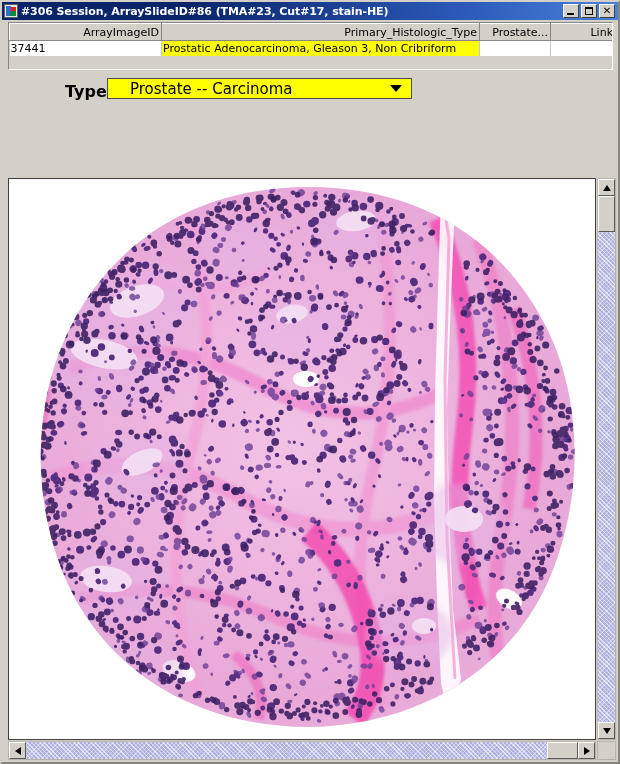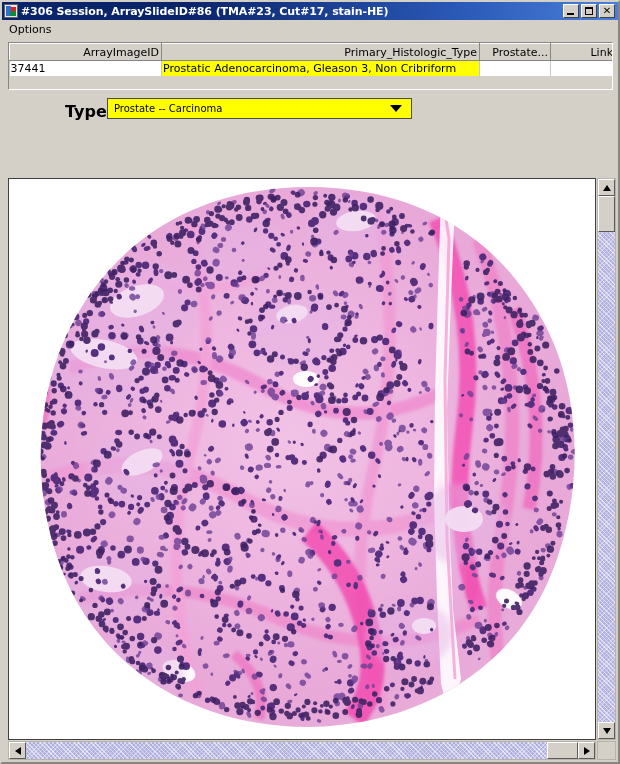--- a/index.html
+++ b/index.html
@@ -172,23 +172,23 @@
     display: flex;
     align-items: center;
     cursor: default;
   }
   #type-combo .outline {
     position: absolute; left:-1px; top:-1px; right:-1px; bottom:-1px;
     border: 1px solid #4d4d4d;
     pointer-events: none;
   }
   #type-combo-value {
-    font-size: 10px;
+    font-size: 15px;
     color: #000;
-    padding-left: 6px;
+    padding-left: 22px;
     font-family: "DejaVu Sans", sans-serif;
     white-space: nowrap;
     overflow: hidden;
   }
   #combo-arrow {
     margin-left: auto;
     margin-right: 9px;
     width: 0; height: 0;
     border-left: 6px solid transparent;
     border-right: 6px solid transparent;
@@ -360,23 +360,20 @@
         </div>
       <div class="tbtn">
           <span class="maxi"></span>
         </div>
       <div class="tbtn">
           <span class="clo">✕</span>
         </div>
     </div>
   </div>
 
-  <div id="menu-bar">
-    <div id="menu-options">Options</div>
-  </div>
 
   <div id="table-panel">
     <table class="grid">
       <colgroup>
         <col style="width:152px">
           <col style="width:318px">
           <col style="width:71px">
           <col style="width:65px">
       </colgroup>
       <thead>

